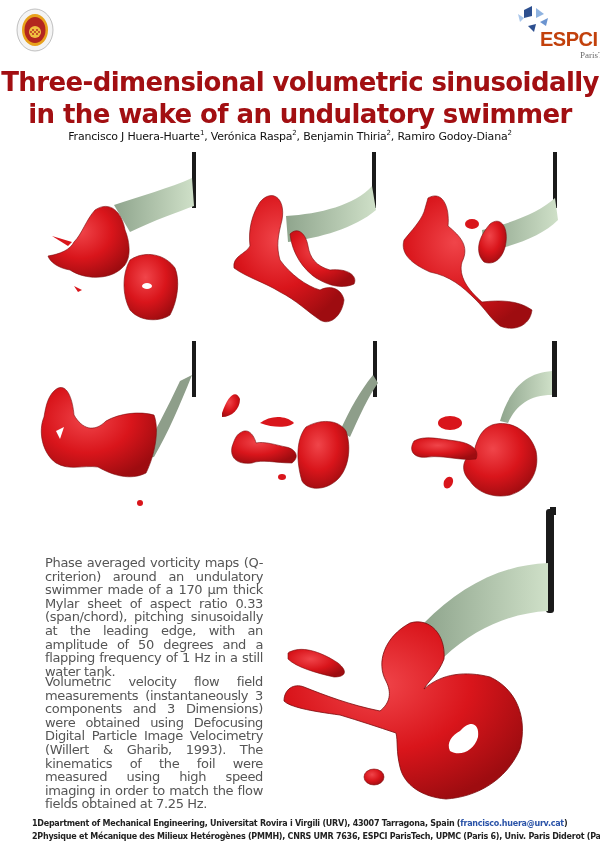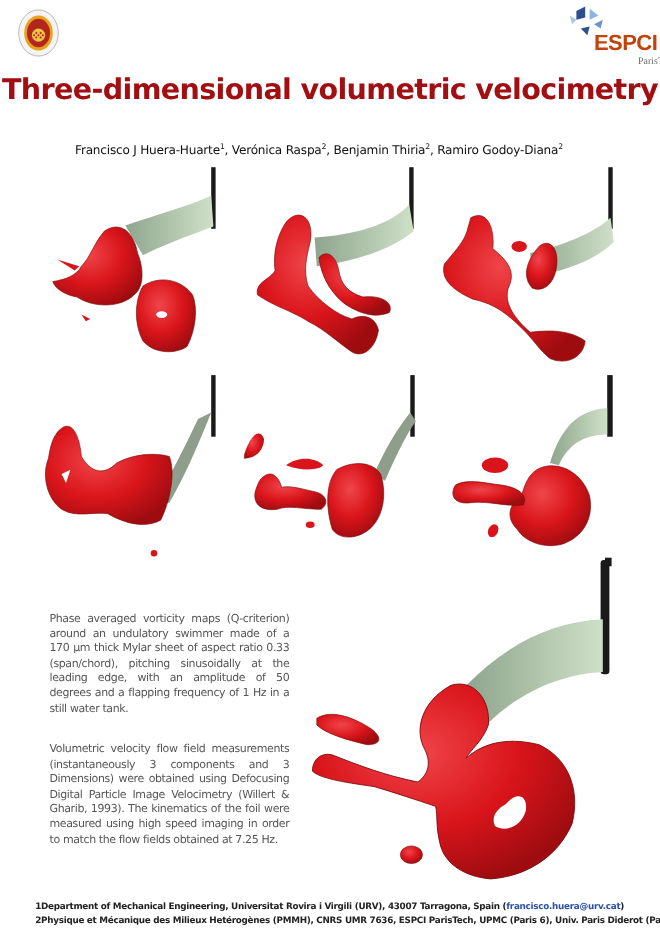--- a/index.html
+++ b/index.html
@@ -5,21 +5,21 @@
   html, body { margin: 0; padding: 0; background: #ffffff; }
   body { width: 600px; height: 848px; position: relative; overflow: hidden; font-family: "Liberation Sans", sans-serif; }
   .logo-left { position: absolute; left: 16px; top: 8px; width: 38px; height: 44px; }
   .logo-right { position: absolute; left: 516px; top: 4px; width: 80px; height: 60px; }
   .espci-text { position: absolute; left: 540px; top: 28px; font-family: "Liberation Sans", sans-serif; font-weight: bold; font-size: 20px; color: #c2410c; letter-spacing: -0.5px; }
   .paristech-text { position: absolute; left: 580px; top: 50px; font-family: "Liberation Serif", serif; font-size: 9px; color: #6b6b6b; }
   .title { position: absolute; left: 0; top: 66px; width: 600px; text-align: center; color: #a20f12; font-weight: bold; font-size: 26px; line-height: 32px; font-family: "DejaVu Sans", sans-serif; letter-spacing: -0.6px; }
   .authors { position: absolute; left: 0; top: 129px; width: 580px; text-align: center; font-size: 11px; color: #111; font-family: "DejaVu Sans", sans-serif; letter-spacing: -0.2px; }
   .authors sup { font-size: 7px; }
   .panel { position: absolute; }
-  .para { position: absolute; left: 45px; width: 218px; font-size: 10px; line-height: 13.6px; color: #555; text-align: justify; font-family: "DejaVu Sans", sans-serif; letter-spacing: -0.35px; }
+  .para { position: absolute; left: 45px; width: 218px; font-size: 13px; line-height: 13.6px; color: #555; text-align: justify; font-family: "DejaVu Sans", sans-serif; letter-spacing: -0.35px; }
   .footer { position: absolute; left: 32px; font-size: 8px; color: #222; font-family: "DejaVu Sans", sans-serif; white-space: nowrap; letter-spacing: -0.25px; font-weight: bold; }
   .footer .email { color: #2a53a8; }
 </style>
 </head>
 <body>
 
 <div class="logo-left">
   <svg width="38" height="44" viewBox="0 0 38 44">
     <ellipse cx="19" cy="22" rx="18" ry="21" fill="#f4f4f4" stroke="#999" stroke-width="0.6"></ellipse>
     <ellipse cx="19" cy="22" rx="13" ry="16" fill="#e8a21c"></ellipse>
@@ -43,21 +43,22 @@
     <polygon points="20,4 28,10 20,14" fill="#8fb3e0"></polygon>
     <polygon points="2,10 8,14 4,18" fill="#a9c6ea"></polygon>
     <polygon points="24,18 32,14 30,22" fill="#6b94d0"></polygon>
     <polygon points="12,22 20,20 18,28" fill="#2d4f8f"></polygon>
   </svg>
 </div>
 <div class="espci-text">ESPCI</div>
 <div class="paristech-text">ParisTech</div>
 
 <div class="title">
-  <div>Three-dimensional volumetric velocimetry</div>
+  <div>Three-dimensional volumetric sinusoidally</div>
+  <div>in the wake of an undulatory swimmer</div>
 </div>
 
 <div class="authors">
   <span>Francisco J Huera-Huarte</span><sup>1</sup><span>, </span>
   <span>Verónica Raspa</span><sup>2</sup><span>, </span>
   <span>Benjamin Thiria</span><sup>2</sup><span>, </span>
   <span>Ramiro Godoy-Diana</span><sup>2</sup>
 </div>
 
 <svg width="0" height="0" style="position:absolute">

